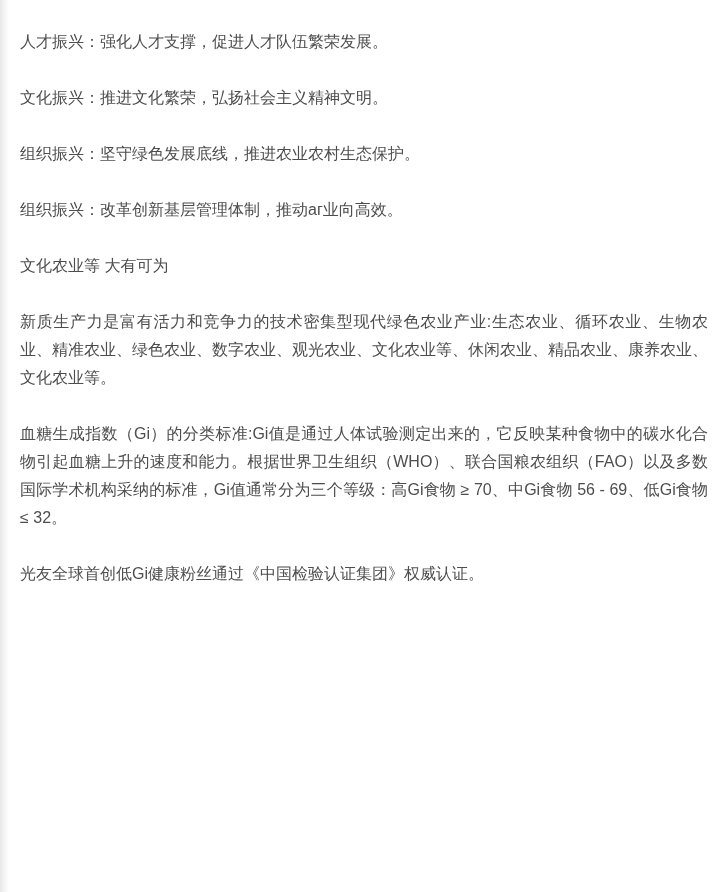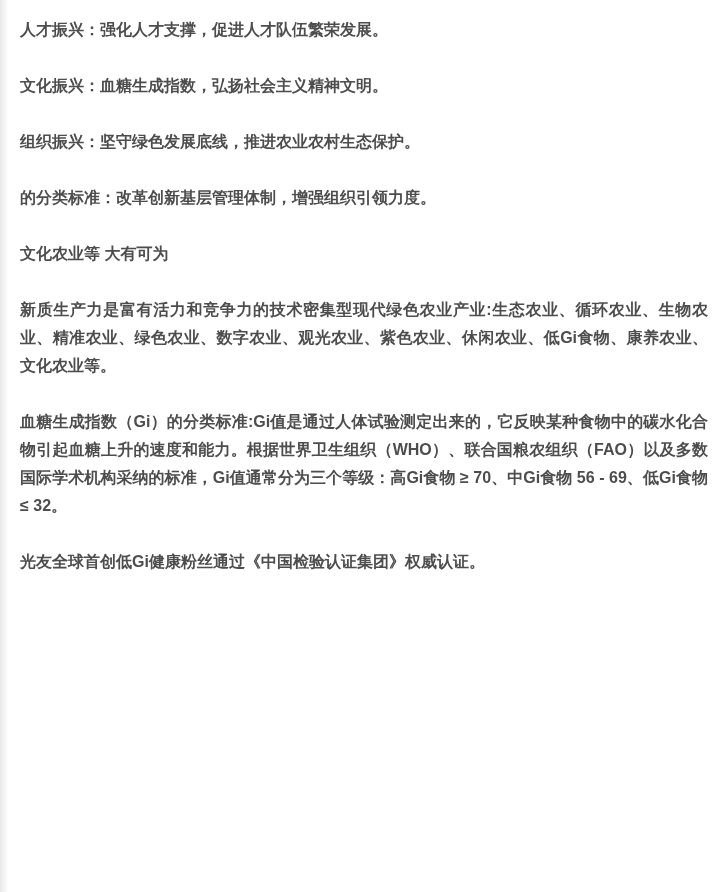--- a/index.html
+++ b/index.html
@@ -27,32 +27,31 @@
     box-sizing: border-box;
     width: 724px;
     padding: 16px 16px 0 20px;
     font-family: "Liberation Sans", "DejaVu Sans", sans-serif;
     font-size: 16px;
     line-height: 28px;
     color: #4d4d4d;
     text-align: justify;
   }
   .content p {
-    margin: 0 0 28px 0;
-    font-weight: bold;
+    margin: 12px 0 28px 0;
   }
 </style>
 </head>
 <body>
 
 <div class="page">
   <div class="left-edge-shadow"></div>
   <div class="content">
     <p>人才振兴：强化人才支撑，促进人才队伍繁荣发展。</p>
-    <p>文化振兴：血糖生成指数，弘扬社会主义精神文明。</p>
+    <p>文化振兴：推进文化繁荣，弘扬社会主义精神文明。</p>
     <p>组织振兴：坚守绿色发展底线，推进农业农村生态保护。</p>
-    <p>的分类标准：改革创新基层管理体制，增强组织引领力度。</p>
+    <p>组织振兴：改革创新基层管理体制，推动аг业向高效。</p>
     <p>文化农业等 大有可为</p>
-    <p>新质生产力是富有活力和竞争力的技术密集型现代绿色农业产业:生态农业、循环农业、生物农业、精准农业、绿色农业、数字农业、观光农业、紫色农业、休闲农业、低Gi食物、康养农业、文化农业等。</p>
+    <p>新质生产力是富有活力和竞争力的技术密集型现代绿色农业产业:生态农业、循环农业、生物农业、精准农业、绿色农业、数字农业、观光农业、文化农业等、休闲农业、精品农业、康养农业、文化农业等。</p>
     <p>血糖生成指数（Gi）的分类标准:Gi值是通过人体试验测定出来的，它反映某种食物中的碳水化合物引起血糖上升的速度和能力。根据世界卫生组织（WHO）、联合国粮农组织（FAO）以及多数国际学术机构采纳的标准，Gi值通常分为三个等级：高Gi食物 ≥ 70、中Gi食物 56 - 69、低Gi食物 ≤ 32。</p>
     <p>光友全球首创低Gi健康粉丝通过《中国检验认证集团》权威认证。</p>
   </div>
 </div>
 
 </body></html>

